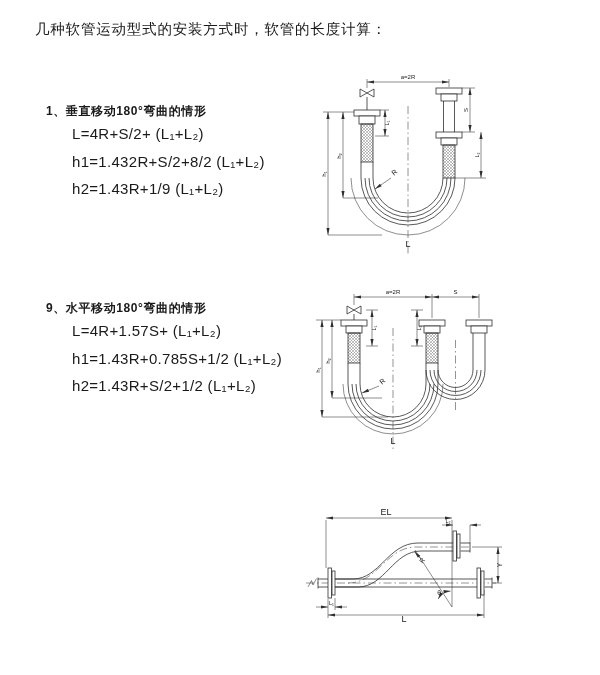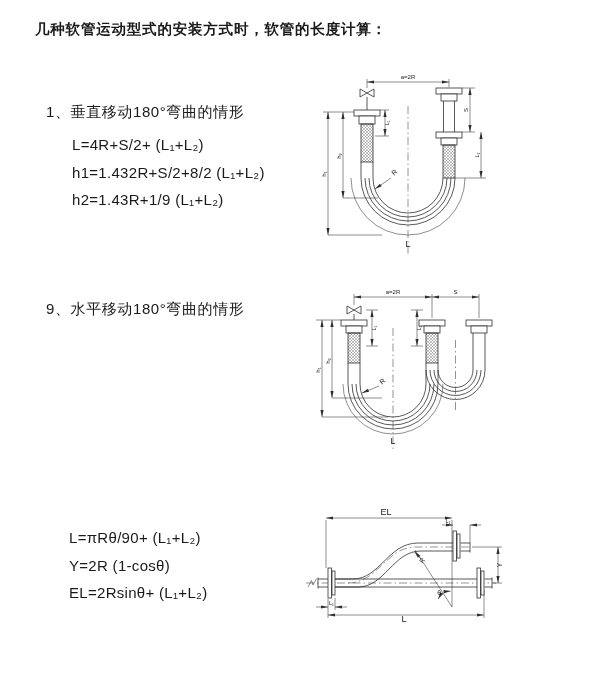--- a/index.html
+++ b/index.html
@@ -1,22 +1,22 @@
 <!DOCTYPE html>
 <html><head>
 <meta charset="utf-8">
 <style>
   *{margin:0;padding:0;box-sizing:border-box}
   html,body{width:600px;height:675px}
   body{background:#fff;position:relative;overflow:hidden;
        font-family:"Liberation Sans","DejaVu Sans",sans-serif;color:#1a1a1a}
-  .title{position:absolute;left:35px;top:20px;font-size:14.5px;font-weight:bold;letter-spacing:.8px}
+  .title{position:absolute;left:35px;top:20px;font-size:14.5px;font-weight:normal;letter-spacing:.8px}
   .section{position:absolute}
-  .sec-heading{font-size:15px;font-weight:normal;letter-spacing:.6px}
-  .formulas{list-style:none;margin-top:9px;padding-left:26px}
+  .sec-heading{font-size:12px;font-weight:bold;letter-spacing:.6px}
+  .formulas{list-style:none;padding-left:26px}
   .formulas li{font-size:15px;line-height:27.5px;letter-spacing:.3px;white-space:nowrap}
   svg.diag{position:absolute}
   svg text{font-family:"Liberation Sans","DejaVu Sans",sans-serif;fill:#222}
   .ln{stroke:#2f2f2f;stroke-width:.8;fill:none}
   .thin{stroke:#2f2f2f;stroke-width:.55;fill:none}
   .cl{stroke:#3a3a3a;stroke-width:.55;fill:none;stroke-dasharray:8 3 1.5 3}
   .braid{fill:url(#hatch);stroke:#2f2f2f;stroke-width:.8}
   .fl{fill:#fff;stroke:#2f2f2f;stroke-width:.8}
 </style>
 </head>
@@ -42,28 +42,28 @@
   <div class="sec-heading">1、垂直移动180°弯曲的情形</div>
   <ul class="formulas">
     <li>L=4R+S/2+ (L₁+L₂)</li>
     <li>h1=1.432R+S/2+8/2 (L₁+L₂)</li>
     <li>h2=1.43R+1/9 (L₁+L₂)</li>
   </ul>
 </div>
 
 <div class="section" style="left:46px;top:300px">
   <div class="sec-heading">9、水平移动180°弯曲的情形</div>
+  <ul class="formulas">
+    <li>L=4R+1.57S+ (L₁+L₂)</li>
+    <li>h1=1.43R+0.785S+1/2 (L₁+L₂)</li>
+    <li>h2=1.43R+S/2+1/2 (L₁+L₂)</li>
+  </ul>
 </div>
 
 <div class="section" style="left:43px;top:515px">
-  <ul class="formulas">
-    <li>L=πRθ/90+ (L₁+L₂)</li>
-    <li>Y=2R (1-cosθ)</li>
-    <li>EL=2Rsinθ+ (L₁+L₂)</li>
-  </ul>
 </div>
 
 <svg class="diag" style="left:310px;top:66px" width="290" height="200" viewBox="0 0 290 200">
   <line class="cl" x1="98" y1="40" x2="98" y2="190"></line>
 
   <g>
     <line class="thin" x1="57" y1="13" x2="57" y2="22"></line>
     <line class="thin" x1="139" y1="13" x2="139" y2="21"></line>
     <line class="thin" x1="57" y1="16" x2="139" y2="16" marker-start="url(#mS)" marker-end="url(#mE)"></line>
     <text x="98" y="13" text-anchor="middle" font-size="6">a=2R</text>

